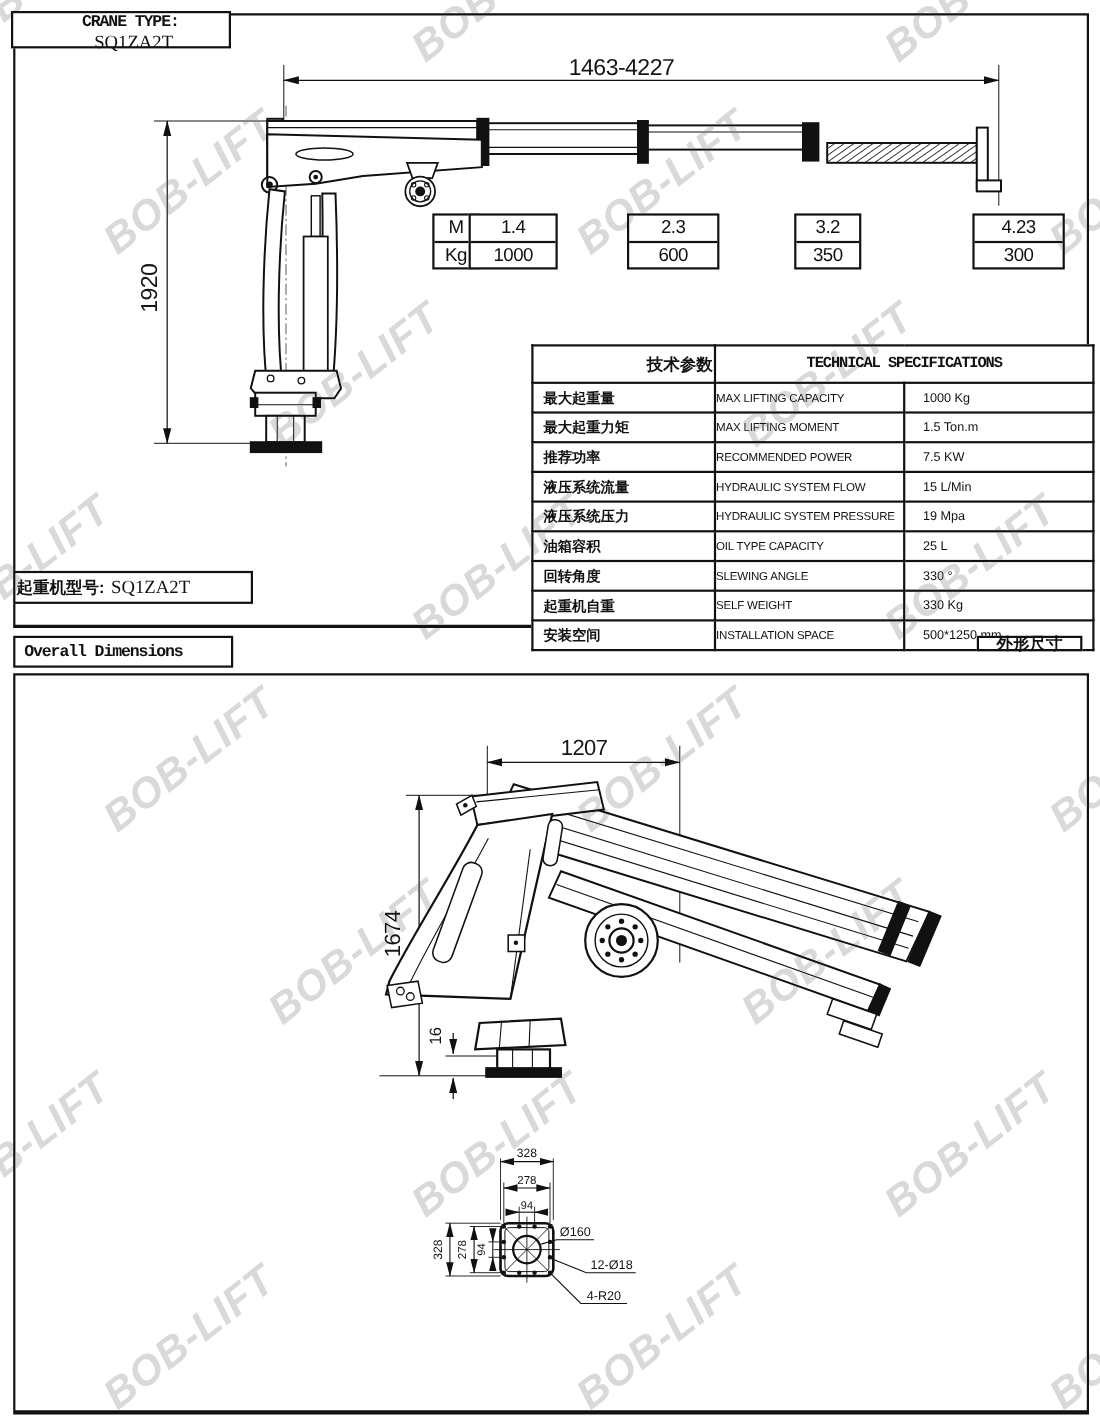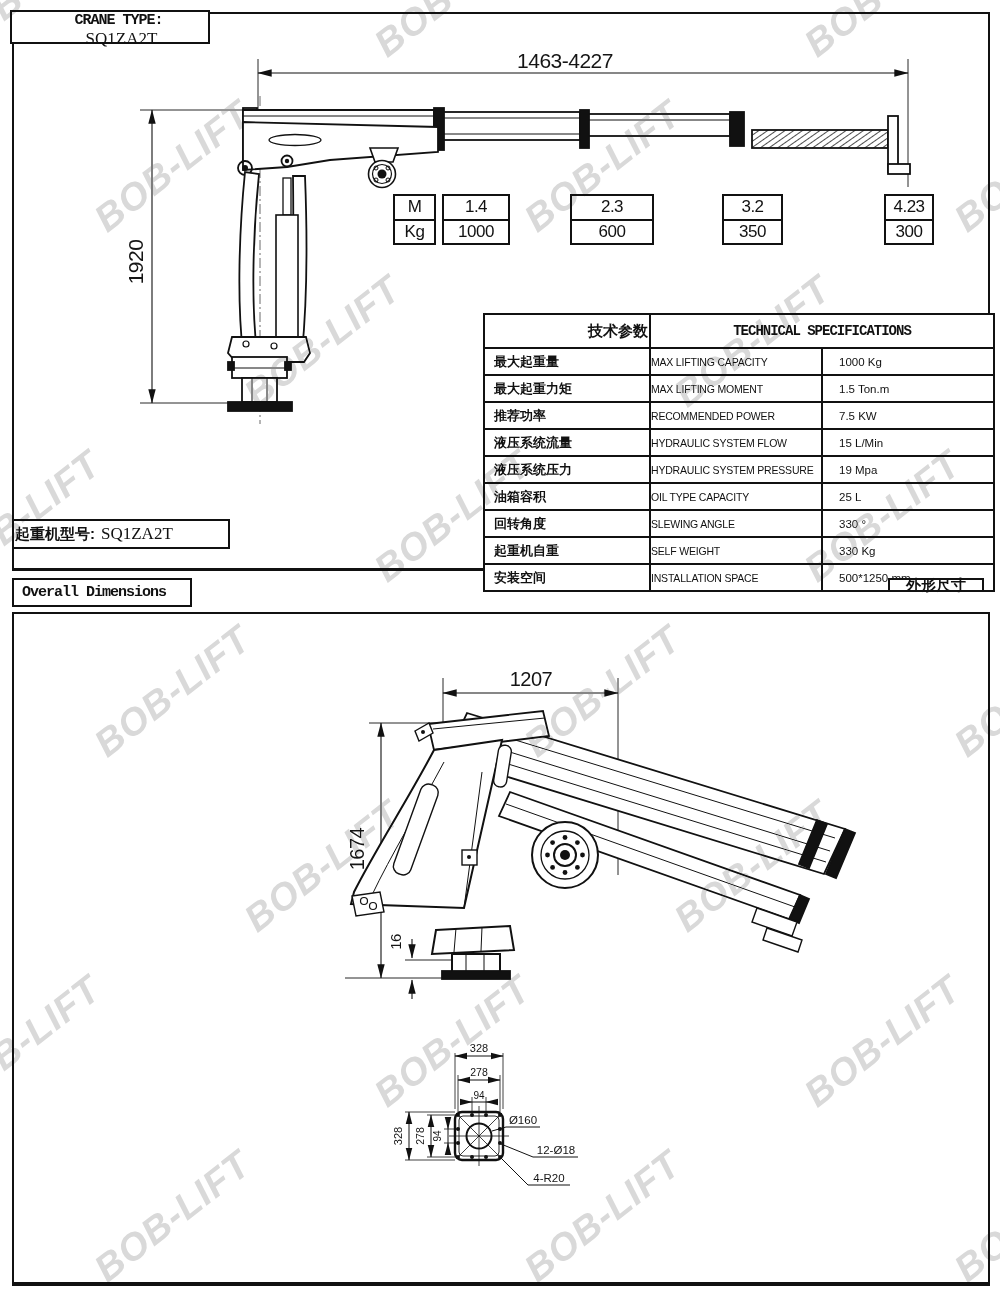--- a/index.html
+++ b/index.html
@@ -4,21 +4,21 @@
 <style>
   html,body{margin:0;padding:0;background:#fff;}
   .page{position:relative;width:1000px;height:1294px;background:#fff;overflow:hidden;
         font-family:"Liberation Sans",sans-serif;color:#111;}
   .sec{position:absolute;background:transparent;}
   .top-sec{left:12px;top:12px;width:974px;height:554px;border:2.5px solid #111;border-bottom-width:3.5px;}
   .bot-sec{left:12px;top:612px;width:974px;height:668px;border:2.5px solid #111;border-bottom-width:4px;}
   .absbox{position:absolute;border:2.5px solid #111;background:#fff;display:flex;align-items:center;box-sizing:border-box;}
   .crane-type{left:10px;top:10px;width:200px;height:34px;padding-left:17px;flex-direction:column;}
   .model-box{left:12px;top:519px;width:218px;height:30px;padding-left:1px;}
-  .band-left{left:12px;top:578px;width:180px;height:29px;padding-left:8px;}
+  .band-left{left:12px;top:578px;width:200px;height:29px;padding-left:8px;}
   .band-right{left:888px;top:578px;width:96px;height:14px;justify-content:center;}
   .lbl-bold{font-family:"Liberation Mono",monospace;font-weight:700;font-size:15px;letter-spacing:-1px;white-space:nowrap;}
   .lbl-cjk{font-weight:700;font-size:15px;white-space:nowrap;}
   .val-serif{font-family:"Liberation Serif",serif;font-size:17px;margin-left:6px;white-space:nowrap;}
   
   .lc-box{position:absolute;height:51px;border:2px solid #111;background:#fff;display:flex;flex-direction:column;box-sizing:border-box;}
   .lc-cell{flex:1;display:flex;align-items:center;justify-content:center;font-size:17px;letter-spacing:-0.5px;}
   .lc-cell:first-child{border-bottom:2px solid #111;}
   
   table.spec{position:absolute;left:483px;top:313px;width:502px;border-collapse:collapse;table-layout:fixed;background:#fff;}
@@ -126,33 +126,33 @@
   <div class="absbox crane-type">
     <span class="lbl-bold">CRANE TYPE:</span>
     <span class="val-serif">SQ1ZA2T</span>
   </div>
 
   <div>
     <div class="lc-box" style="left:393px;top:194px;width:43px">
       <div class="lc-cell">M</div>
       <div class="lc-cell">Kg</div>
     </div>
-    <div class="lc-box" style="left:442px;top:194px;width:68px">
+    <div class="lc-box" style="left:426px;top:194px;width:81px">
       <div class="lc-cell">1.4</div>
       <div class="lc-cell">1000</div>
     </div>
     <div class="lc-box" style="left:570px;top:194px;width:84px">
       <div class="lc-cell">2.3</div>
       <div class="lc-cell">600</div>
     </div>
     <div class="lc-box" style="left:722px;top:194px;width:61px">
       <div class="lc-cell">3.2</div>
       <div class="lc-cell">350</div>
     </div>
-    <div class="lc-box" style="left:884px;top:194px;width:50px">
+    <div class="lc-box" style="left:884px;top:194px;width:84px">
       <div class="lc-cell">4.23</div>
       <div class="lc-cell">300</div>
     </div>
   </div>
 
   <table class="spec">
     <tbody>
         <tr>
       <td class="h-cn">技术参数</td>
       <td class="h-en" colspan="2">TECHNICAL SPECIFICATIONS</td>

